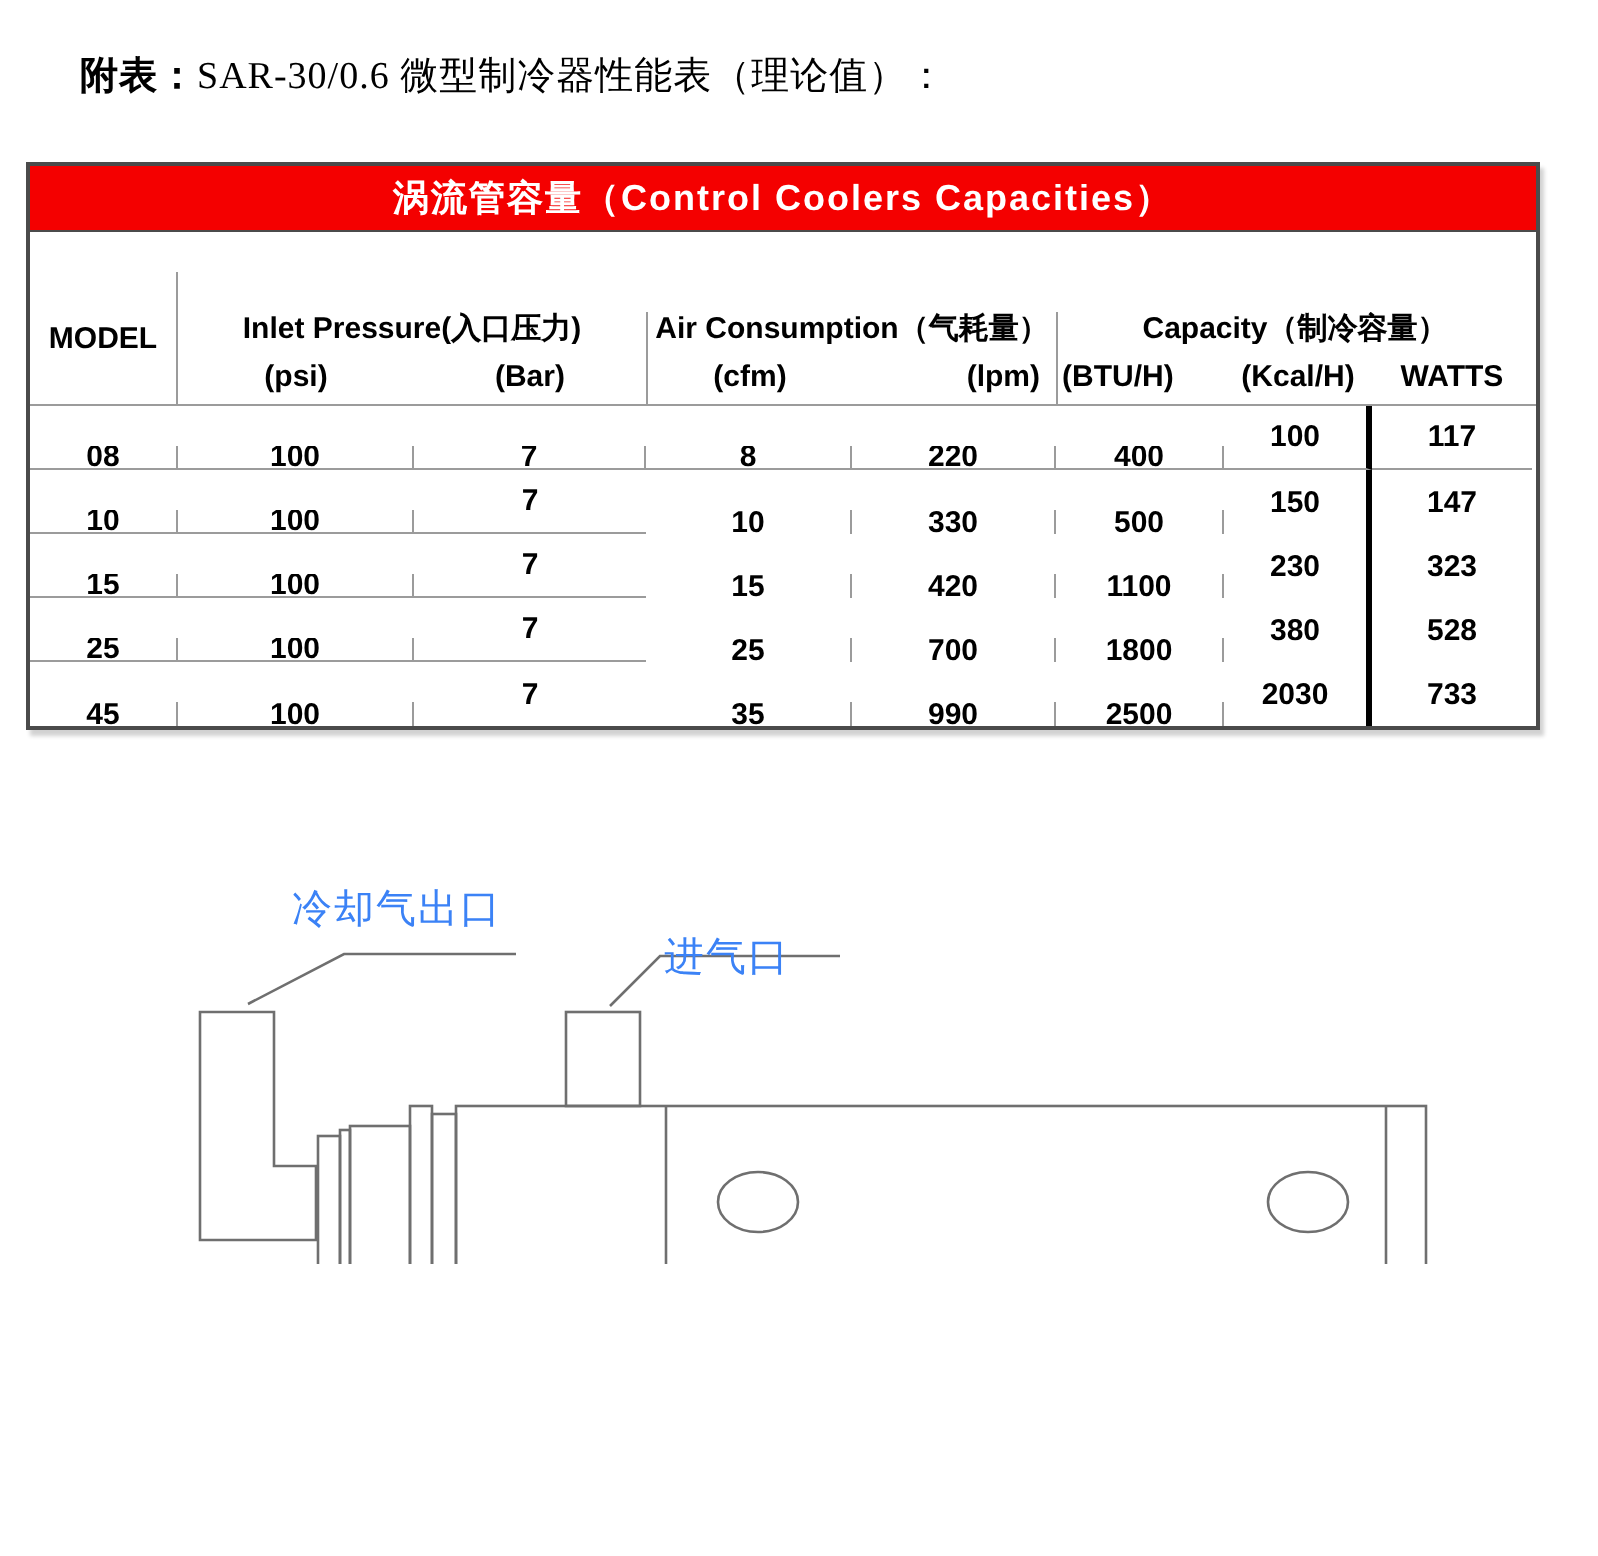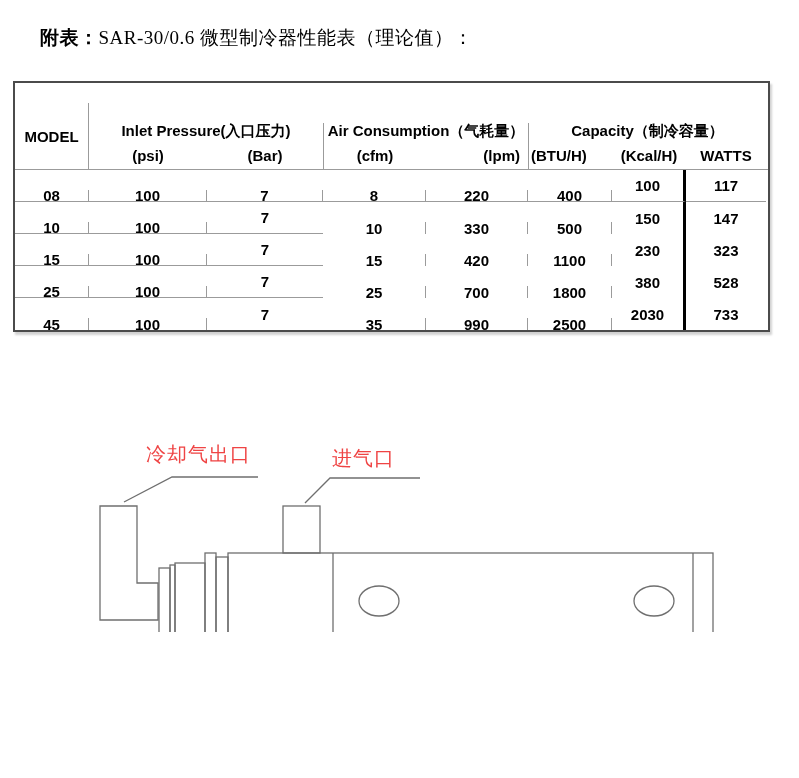--- a/index.html
+++ b/index.html
@@ -65,37 +65,38 @@
   .br{border-right:1px solid var(--grid-line);margin-top:20px;}
   .bl{border-left:1px solid var(--grid-line);}
   .bb{border-bottom:1px solid var(--grid-line);}
   .brk{border-right:3px solid var(--watts-divider);}
   
   .diagram-svg{position:absolute;left:0;top:0;width:799px;height:778px;}
   .dia-label{
     position:absolute;
     font-family:"Liberation Serif","DejaVu Serif",serif;
     font-size:20px;letter-spacing:1px;white-space:nowrap;
-    color:#ef4444;
+    color:#3b82f6;
   }
   .lbl-cold{left:146px;top:441px;}
-  .lbl-inlet{left:332px;top:445px;}
+  .lbl-inlet{left:332px;top:465px;}
   .lbl-body{left:330px;top:665px;}
   .lbl-sink{left:626px;top:666px;}
 </style>
 </head>
 <body>
 
 <div class="page">
 
   <div class="doc-title">
     <span class="prefix">附表：</span><span>SAR-30/0.6 微型制冷器性能表（理论值）：</span>
   </div>
 
   <div class="spec-table">
+    <div class="banner">涡流管容量（Control Coolers Capacities）</div>
 
     <div class="thead">
       <div class="cell br" style="grid-column:1;grid-row:1/3">MODEL</div>
       <div class="cell h-group" style="grid-column:2/4;grid-row:1">Inlet Pressure(入口压力)</div>
       <div class="cell h-group bl" style="grid-column:6/9;grid-row:1">Capacity（制冷容量）</div>
       <div class="cell h-group bl" style="grid-column:4/6;grid-row:1">Air Consumption（气耗量）</div>
       <div class="cell h-unit" style="grid-column:2;grid-row:2">(psi)</div>
       <div class="cell h-unit" style="grid-column:3;grid-row:2">(Bar)</div>
       <div class="cell h-unit bl" style="grid-column:4;grid-row:2">(cfm)</div>
       <div class="cell h-unit u-right" style="grid-column:5;grid-row:2">(lpm)</div>

